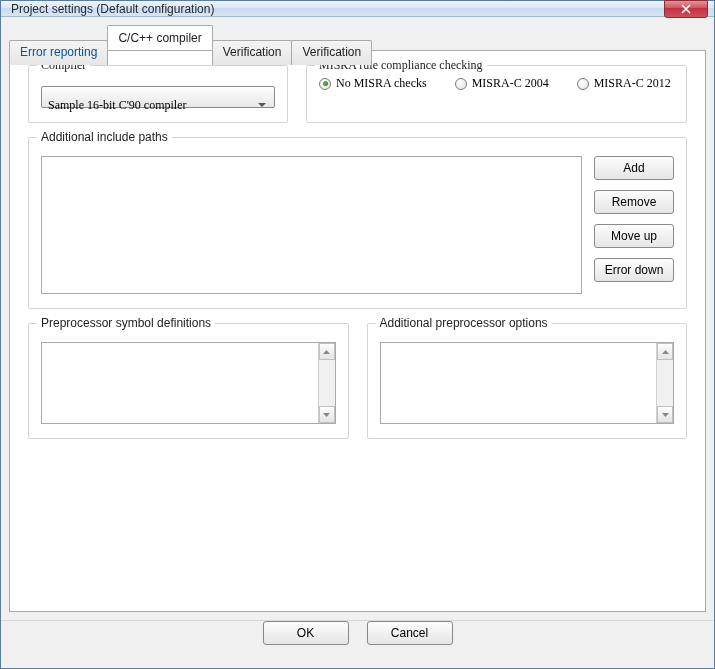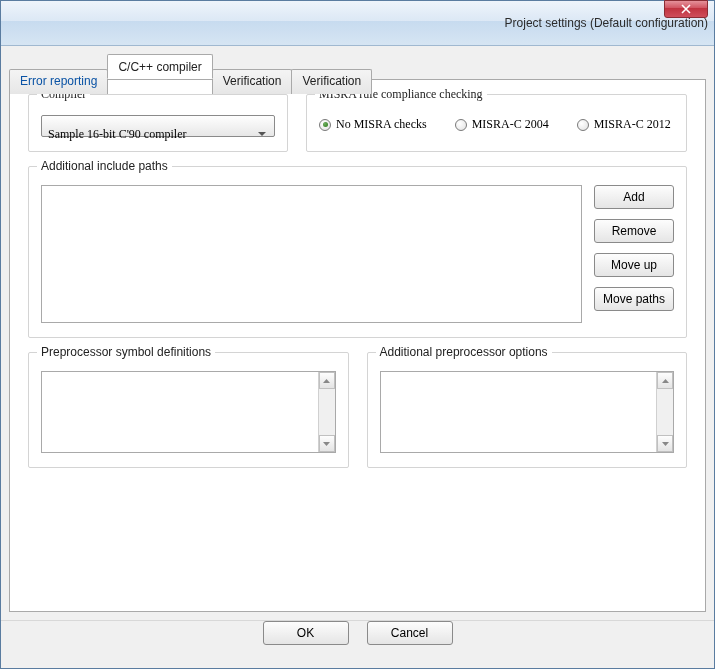--- a/index.html
+++ b/index.html
@@ -13,28 +13,27 @@
 }
 .window {
   width: 715px;
   height: 669px;
   border: 1px solid #5a7ca0;
   background: #f0f0f0;
   display: flex;
   flex-direction: column;
 }
 .titlebar {
-  height: 45px;
+  height: 16px;
   background: linear-gradient(to bottom, #eef4fb 0%, #dce8f5 45%, #c7dbef 46%, #d6e5f3 100%);
   border-bottom: 1px solid #a0b8d0;
   display: flex;
   align-items: center;
   padding: 0 6px 0 10px;
   position: relative;
-  text-align: right;
 }
 .title-text {
   color: #2b2b2b;
   flex: 1;
   font-size: 12px;
 }
 .close-btn {
   width: 44px;
   height: 18px;
   background: linear-gradient(to bottom, #e5919a 0%, #d0525f 45%, #c03340 46%, #cf4e5b 100%);
@@ -136,21 +135,20 @@
   display: flex;
   align-items: center;
   justify-content: center;
 }
 .misra-fieldset {
   flex: 1;
 }
 .radio-row {
   display: flex;
   gap: 28px;
-  margin-top: 12px;
   align-items: center;
 }
 .radio-item {
   display: flex;
   align-items: center;
   gap: 5px;
   cursor: pointer;
 }
 .radio {
   width: 12px;
@@ -309,21 +307,21 @@
       </div>
 
       <div class="fieldset paths-fieldset">
         <div class="fieldset-legend">Additional include paths</div>
         <div class="paths-body">
           <div class="listbox"></div>
           <div class="btn-col">
             <div class="btn">Add</div>
             <div class="btn">Remove</div>
             <div class="btn">Move up</div>
-            <div class="btn">Move paths</div>
+            <div class="btn">Error down</div>
           </div>
         </div>
       </div>
 
       <div class="row3">
         <div class="fieldset half-fieldset">
           <div class="fieldset-legend">Preprocessor symbol definitions</div>
           <div class="textarea-wrap">
             <textarea class="textarea" style=""></textarea>
             <div class="vscroll">

